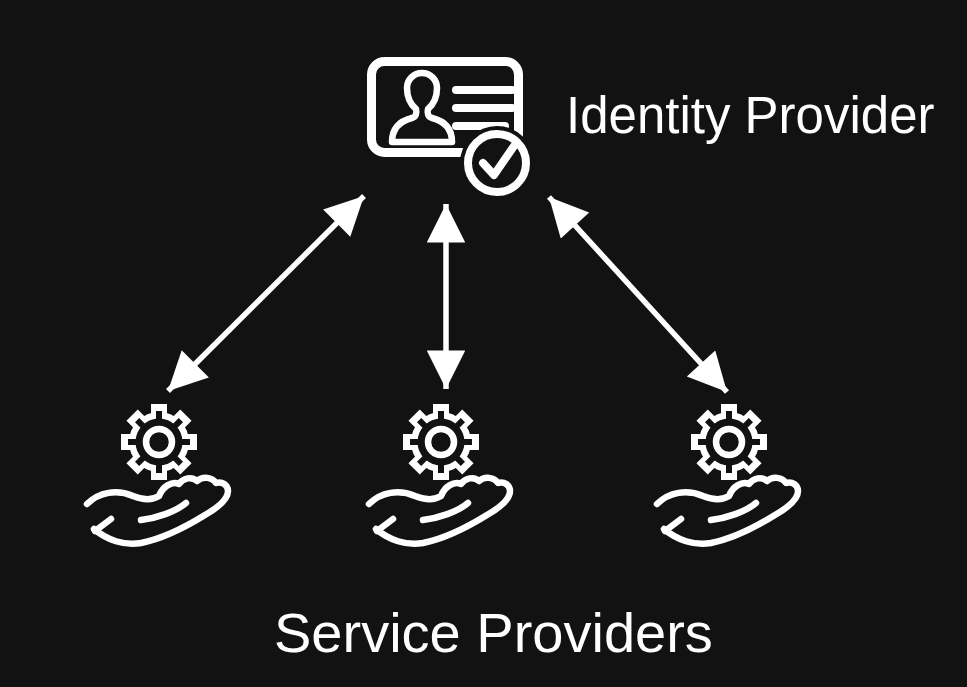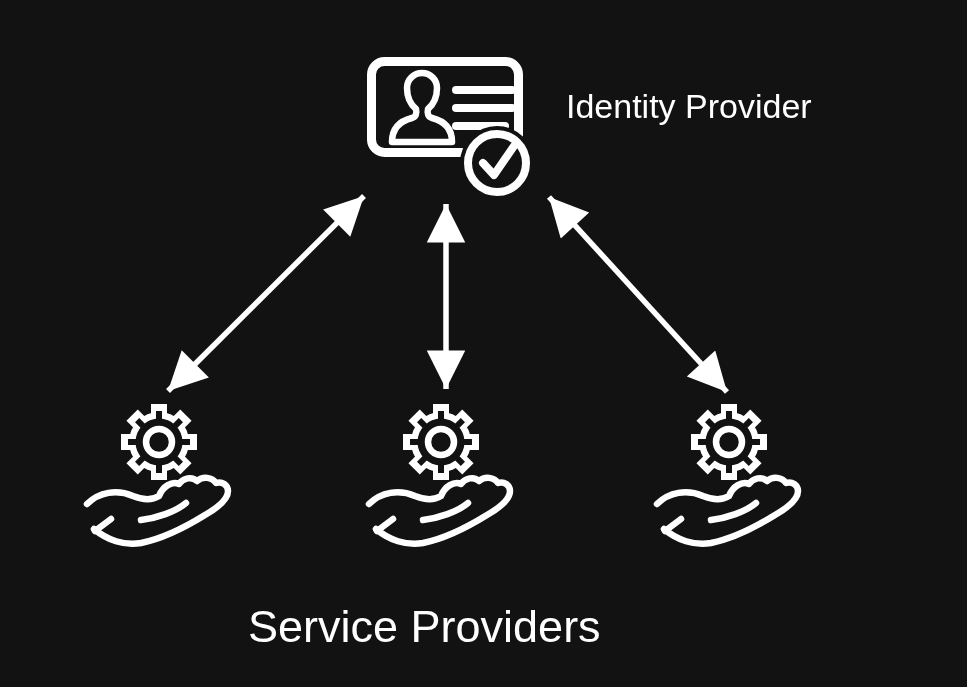--- a/index.html
+++ b/index.html
@@ -12,22 +12,22 @@
     overflow: hidden;
     font-family: "Liberation Sans", sans-serif;
   }
   .abs { position: absolute; }
   .label {
     color: #ffffff;
     font-family: "Liberation Sans", sans-serif;
     white-space: nowrap;
     line-height: 1.1;
   }
-  .idp-label   { left: 566px; top: 88px;  font-size: 34px; }
-  .sp-label    { left: 248px; top: 602px; font-size: 45px; text-align: center; }
+  .idp-label   { left: 566px; top: 88px;  font-size: 51px; }
+  .sp-label    { left: 274px; top: 602px; font-size: 56px; text-align: center; }
   .idp-icon    { left: 366px; top: 56px; }
   .sp-icon-1   { left: 83px;  top: 398px; }
   .sp-icon-2   { left: 365px; top: 398px; }
   .sp-icon-3   { left: 653px; top: 398px; }
   .arrow-layer { left: 0; top: 0; }
 </style>
 </head>
 <body>
 
 <div class="canvas">

